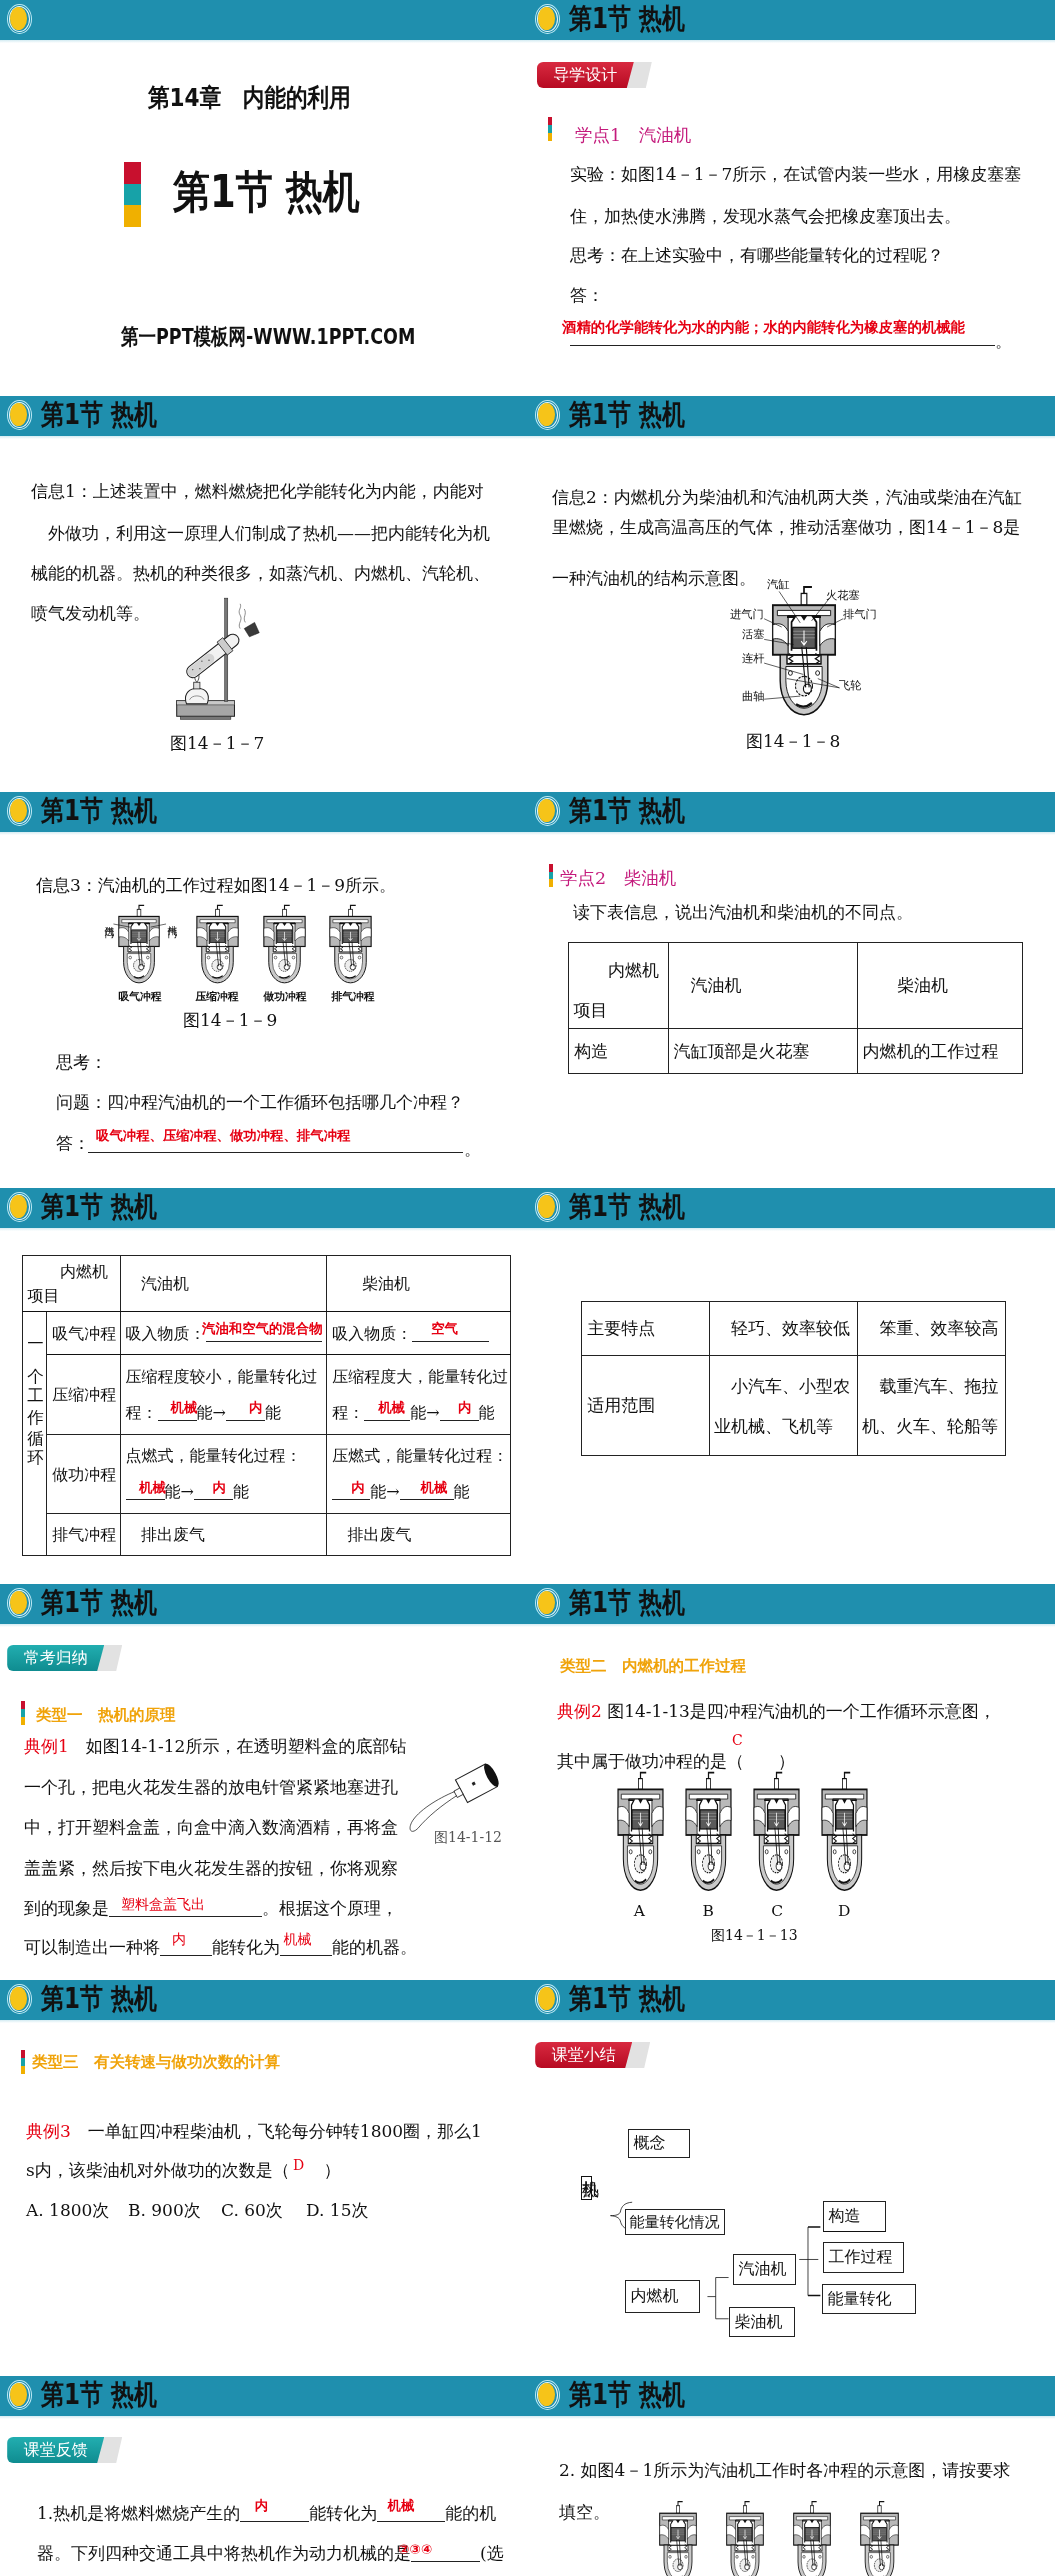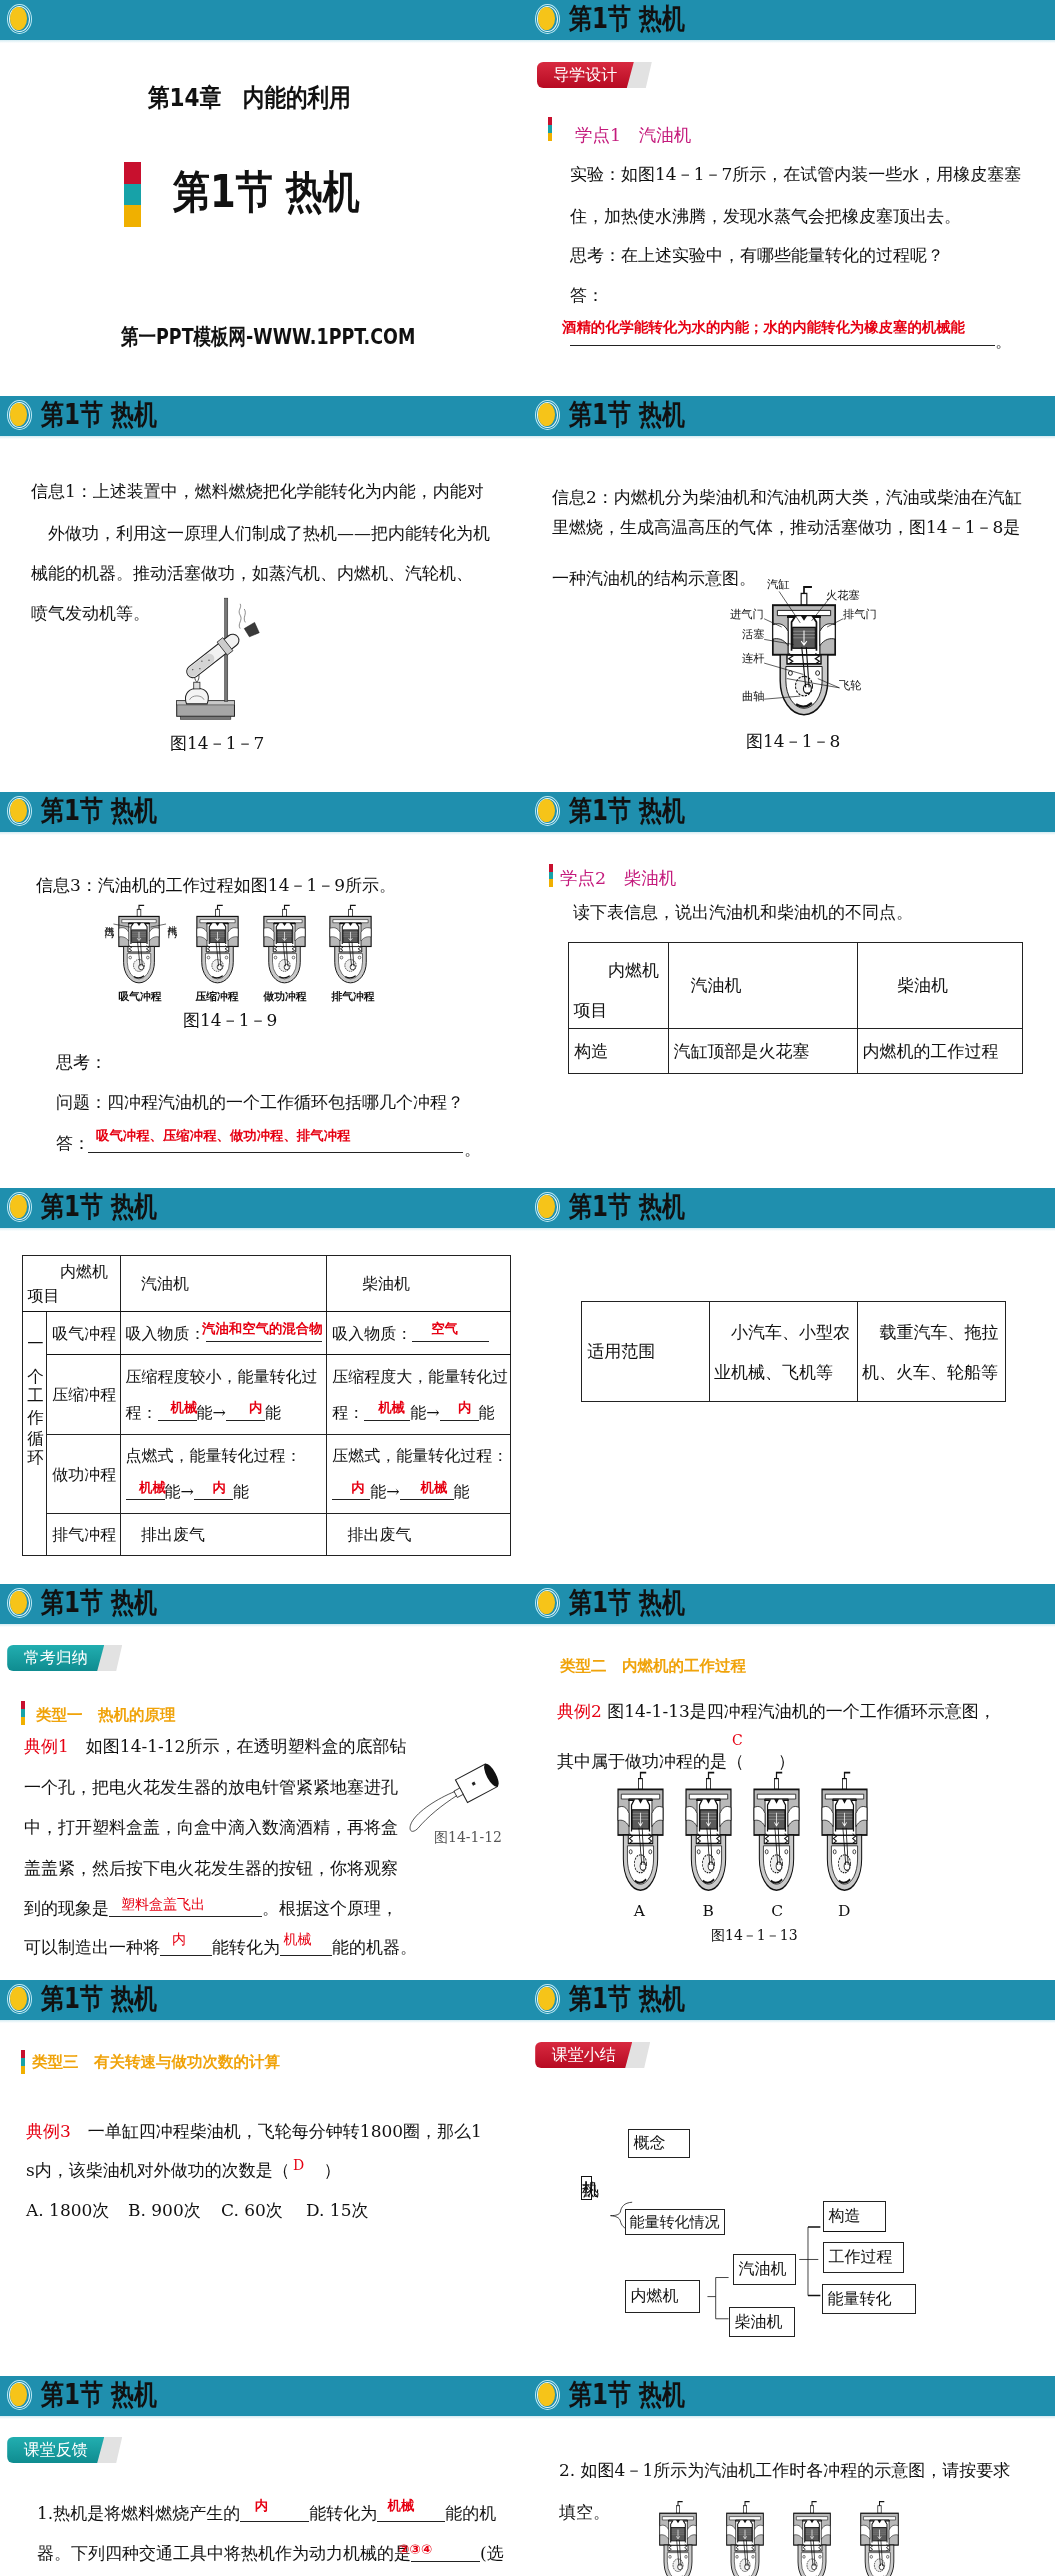--- a/index.html
+++ b/index.html
@@ -140,21 +140,21 @@
 
 <section class="slide">
   <div class="hdr">
         <div class="logo">
           <i></i>
         </div>
         <div class="hdr-title">第1节 热机</div>
       </div>
   <div class="t" style="left:31px;top:84px">信息1：上述装置中，燃料燃烧把化学能转化为内能，内能对</div>
   <div class="t" style="left:48px;top:126px">外做功，利用这一原理人们制成了热机——把内能转化为机</div>
-  <div class="t" style="left:31px;top:166px">械能的机器。推动活塞做功，如蒸汽机、内燃机、汽轮机、</div>
+  <div class="t" style="left:31px;top:166px">械能的机器。热机的种类很多，如蒸汽机、内燃机、汽轮机、</div>
   <div class="t" style="left:31px;top:206px">喷气发动机等。</div>
   <svg class="fig" style="left:170px;top:198px;width:98px;height:129px" viewBox="330 385 190 250">
     <rect x="343" y="592" width="112" height="30" fill="#a6a6a6" stroke="#222" stroke-width="2"></rect>
     <rect x="343" y="592" width="112" height="8" fill="#c9c9c9" stroke="#222" stroke-width="1"></rect>
     <rect x="350" y="622" width="98" height="6" fill="#777" stroke="#222" stroke-width="1"></rect>
     <rect x="436" y="393" width="6" height="200" fill="#777" stroke="#222" stroke-width="1"></rect>
     <path d="M362 598 C356 582 364 570 378 568 H388 C402 570 408 582 402 598 Z" fill="#f4f4f4" stroke="#222" stroke-width="2"></path>
     <path d="M368 590 C372 580 392 580 396 590" fill="none" stroke="#555" stroke-width="1.2"></path>
     <rect x="376" y="556" width="12" height="13" fill="#ddd" stroke="#222" stroke-width="1.5"></rect>
     <path d="M382 556 C375 548 378 538 382 530 C386 538 389 548 382 556 Z" fill="#fff" stroke="#222" stroke-width="1.5"></path>
@@ -346,20 +346,25 @@
         </div>
         <div class="hdr-title">第1节 热机</div>
       </div>
   <table class="tbl" style="left:53px;top:113px;width:424px;border-top:1.3px solid #111">
     <colgroup>
           <col style="width:128px">
           <col style="width:148px">
           <col style="width:148px">
         </colgroup>
     <tbody>
+          <tr style="height:54px">
+      <td>主要特点</td>
+      <td style="padding-left:21px">轻巧、效率较低</td>
+      <td style="padding-left:21.6px">笨重、效率较高</td>
+    </tr>
     <tr style="height:100px">
       <td>适用范围</td>
       <td style="padding-left:4.1px">
         <div class="cl2" style="padding-left:17px">小汽车、小型农</div>
         <div class="cl2">业机械、飞机等</div>
       </td>
       <td style="padding-left:4.1px">
         <div class="cl2" style="padding-left:17.5px">载重汽车、拖拉</div>
         <div class="cl2">机、火车、轮船等</div>
       </td>

